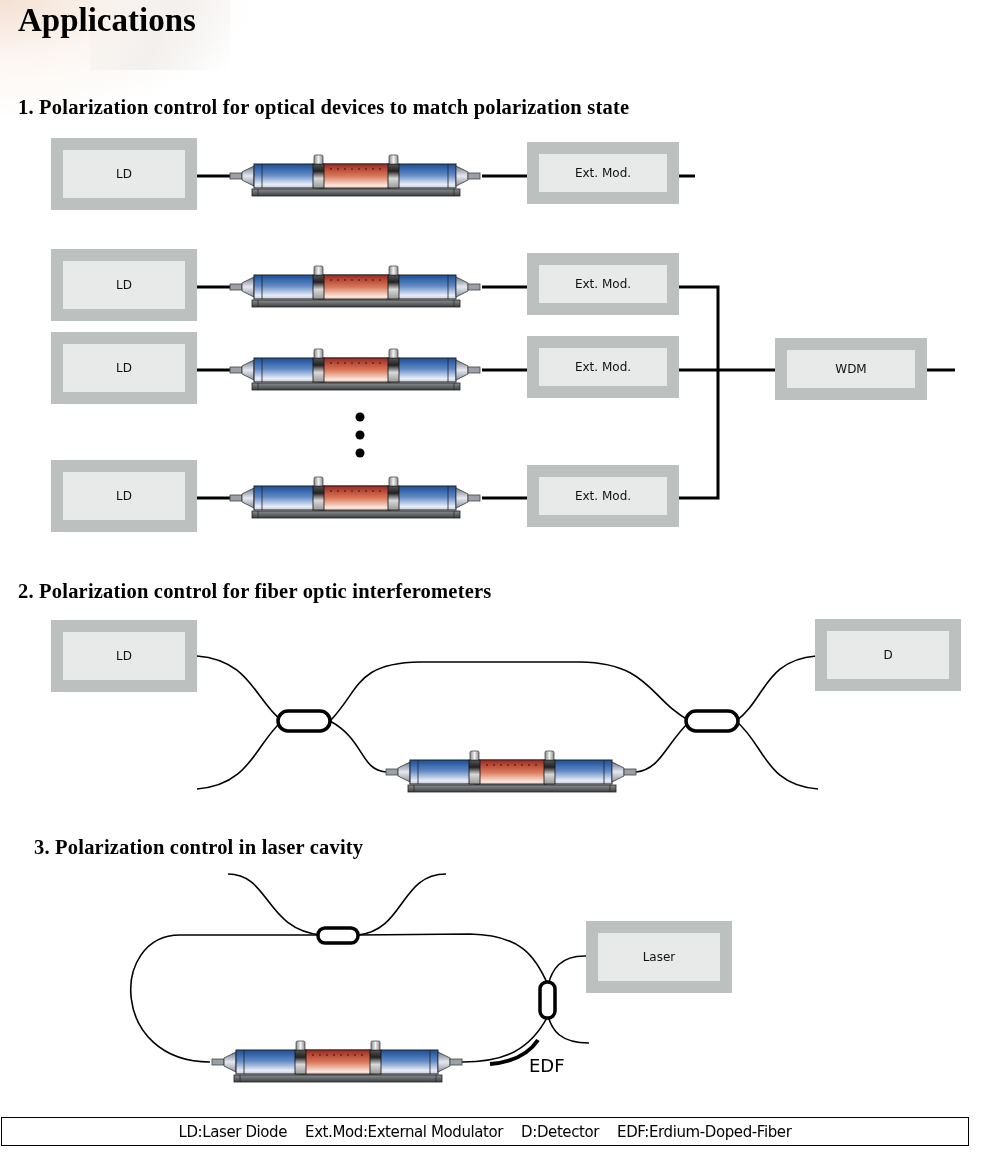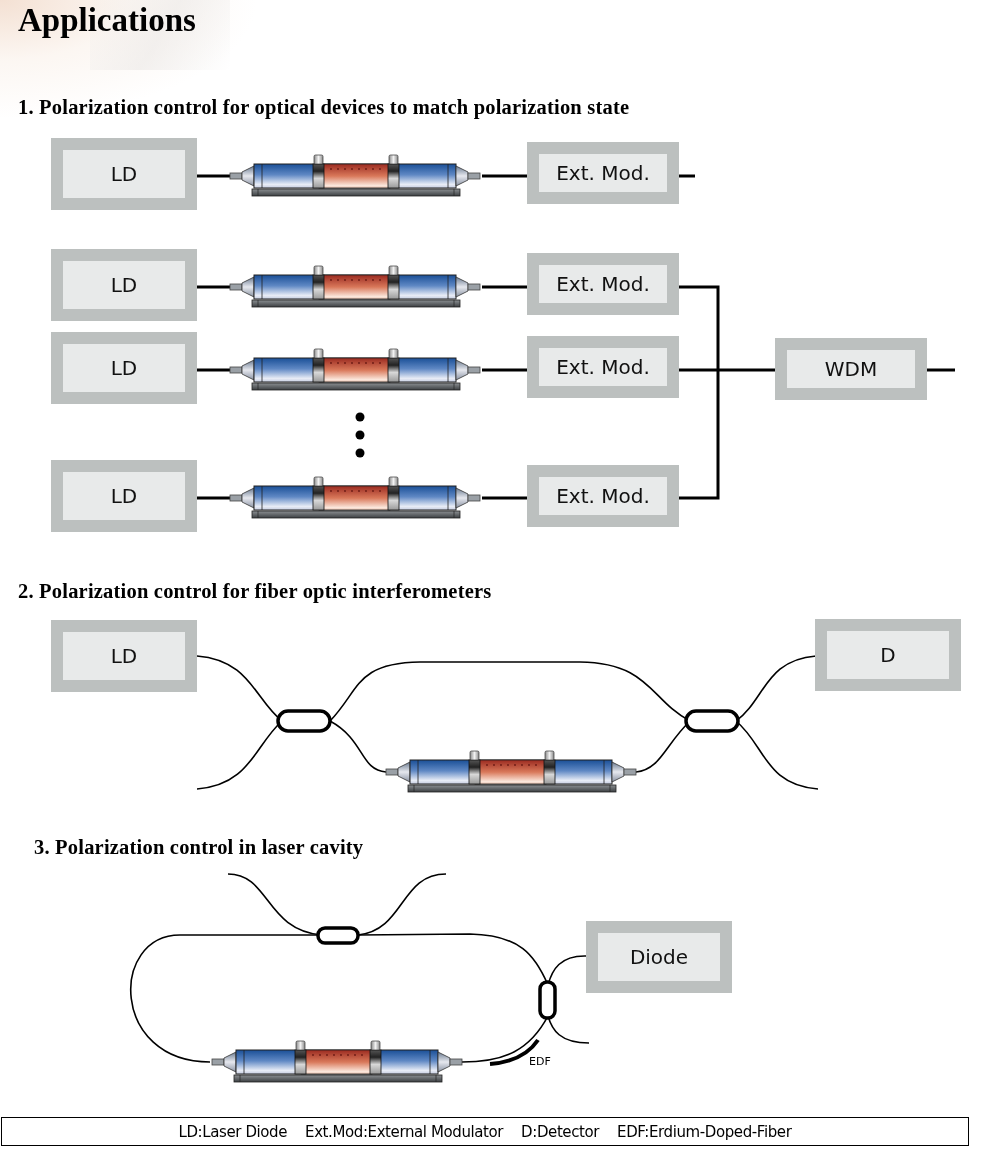--- a/index.html
+++ b/index.html
@@ -5,26 +5,26 @@
   html, body { margin:0; padding:0; background:#ffffff; }
   body { width:994px; height:1153px; position:relative; overflow:hidden; font-family:"Liberation Sans", sans-serif; }
   .bg-glow { position:absolute; left:0; top:0; width:260px; height:120px;
     background: radial-gradient(ellipse at 0% 0%, rgba(240,214,196,0.75) 0%, rgba(248,236,226,0.45) 35%, rgba(255,255,255,0) 70%); }
   .bg-glow2 { position:absolute; left:90px; top:0; width:140px; height:70px;
     background: linear-gradient(120deg, rgba(255,255,255,0) 0%, rgba(235,232,230,0.6) 50%, rgba(255,255,255,0) 100%); }
   .page-title { position:absolute; left:18px; top:2px; font-family:Liberation Serif, serif; font-weight:bold; font-size:33px; color:#000; }
   .section-title { position:absolute; left:18px; font-family:Liberation Serif, serif; font-weight:bold; font-size:20.5px; color:#000; letter-spacing:0.2px; white-space:nowrap; }
   .box { position:absolute; background:#bcc0bf; box-sizing:border-box; }
   .box-inner { position:absolute; left:12px; top:12px; right:12px; bottom:12px; background:#e8eaea;
-    display:flex; align-items:center; justify-content:center; font-family:"DejaVu Sans", sans-serif; font-size:20px; color:#111; }
+    display:flex; align-items:center; justify-content:center; font-family:"DejaVu Sans", sans-serif; font-size:12px; color:#111; }
   svg.diagram { position:absolute; left:0; top:0; }
   .legend { position:absolute; left:1px; top:1117px; width:968px; height:29px; border:1.5px solid #000; box-sizing:border-box;
     display:flex; align-items:center; justify-content:center; font-family:"DejaVu Sans", sans-serif; font-size:15px; color:#000; letter-spacing:-0.4px; }
   .legend span { margin:0 9px; }
-  .edf-label { position:absolute; left:529px; top:1055px; font-family:"DejaVu Sans", sans-serif; font-size:11px; color:#000; }
+  .edf-label { position:absolute; left:529px; top:1055px; font-family:"DejaVu Sans", sans-serif; font-size:18px; color:#000; }
 </style>
 </head>
 <body>
 
 <div class="bg-glow"></div>
 <div class="bg-glow2"></div>
 
 <div class="page-title">Applications</div>
 
 <div class="section-title" style="top:96px;">1. Polarization control for optical devices to match polarization state</div>
@@ -183,21 +183,21 @@
 </div>
 
 <div class="box" style="left:51px; top:620px; width:146px; height:72px;">
   <div class="box-inner">LD</div>
 </div>
 <div class="box" style="left:815px; top:619px; width:146px; height:72px;">
   <div class="box-inner">D</div>
 </div>
 
 <div class="box" style="left:586px; top:921px; width:146px; height:72px;">
-  <div class="box-inner">Diode</div>
+  <div class="box-inner">Laser</div>
 </div>
 <div class="edf-label">EDF</div>
 
 <div class="legend">
   <span>LD:Laser Diode</span>
   <span>Ext.Mod:External Modulator</span>
   <span>D:Detector</span>
   <span>EDF:Erdium-Doped-Fiber</span>
 </div>
 

